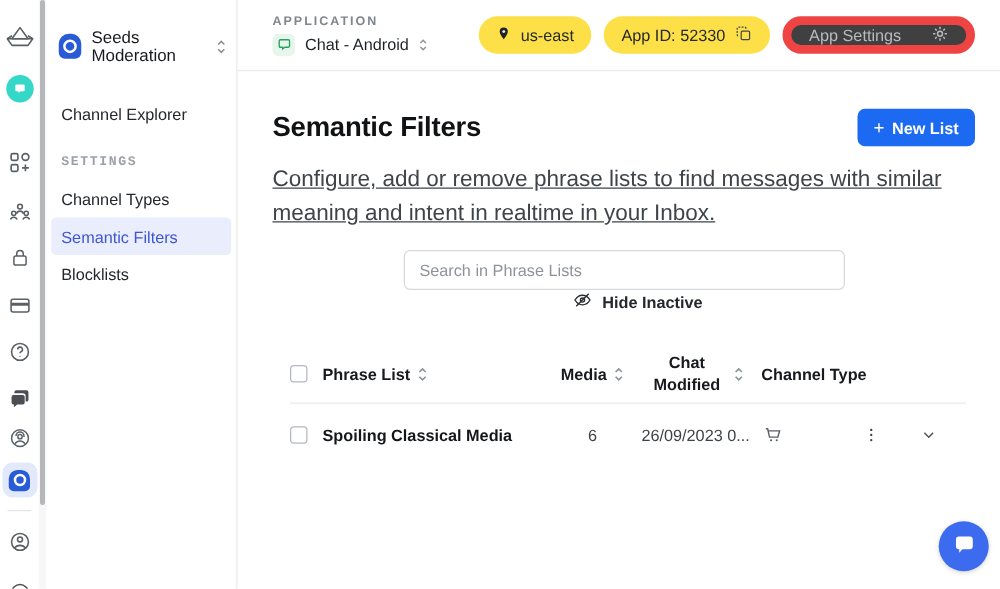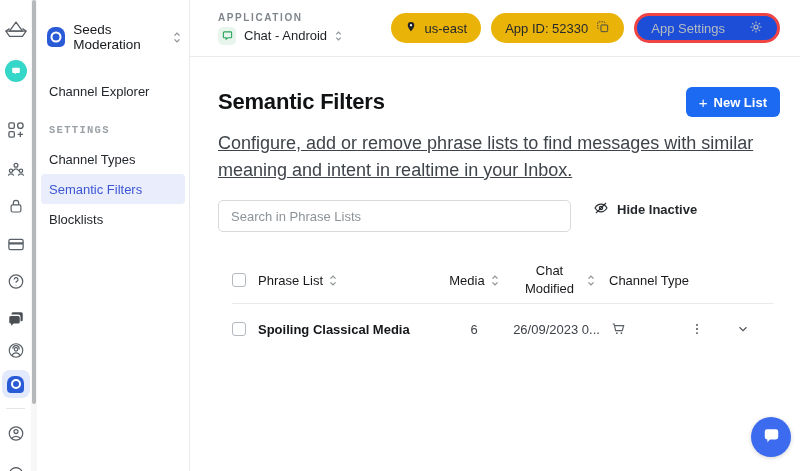--- a/index.html
+++ b/index.html
@@ -46,47 +46,47 @@
   
   .content { flex: 1; display: flex; flex-direction: column; min-width: 0; }
   .topbar { height: 57px; flex-shrink: 0; border-bottom: 1px solid #eaebed;
     display: flex; align-items: center; padding: 0 20px 0 28px; }
   .app-label { font-size: 10px; font-weight: 700; letter-spacing: 1.6px; color: #80868c; }
   .app-row { display: flex; align-items: center; gap: 8px; margin-top: 4px; }
   .chat-badge { width: 18px; height: 18px; border-radius: 5px; background: #e7f5ed;
     display: flex; align-items: center; justify-content: center; color: #27a35f; }
   .app-name { font-size: 13px; color: #1e2227; }
   .topbar-right { margin-left: auto; display: flex; align-items: center; gap: 10px; }
-  .pill { height: 30px; border-radius: 16px; background: #eab308; display: flex;
+  .pill { height: 30px; border-radius: 16px; background: #fde047; display: flex;
     align-items: center; gap: 8px; padding: 0 14px; font-size: 13px; color: #26292d;
     border: none; cursor: pointer; font-family: inherit; white-space: nowrap; }
-  .pill.outline { background: #1d4ed8; border: 3px solid #ef4444; color: #b6bbc0; gap: 24px; }
+  .pill.outline { background: #404040; border: 7px solid #ef4444; color: #b6bbc0; gap: 24px; }
   .pin { color: #202327; }
 
   
   .main { flex: 1; padding: 30px 20px 0 28px; position: relative; }
   .title-row { display: flex; align-items: center; justify-content: space-between; }
   .page-title { font-size: 22px; font-weight: 700; letter-spacing: -0.2px; color: #101214; }
   .btn-primary { background: #1d6af2; color: #fff; border: none; border-radius: 6px;
     height: 30px; padding: 0 13px; font-size: 13px; font-weight: 700; display: flex;
     align-items: center; gap: 6px; cursor: pointer; font-family: inherit; }
   .desc { margin-top: 13px; font-size: 18px; line-height: 1.5; color: #3f444a; max-width: 610px; text-decoration: underline; }
-  .controls { margin-top: 16px; display: flex; align-items: flex-start; }
+  .controls { margin-top: 16px; display: flex; align-items: center; flex-direction: column; }
   .search { width: 353px; height: 32px; border: 1px solid #d7dadd; border-radius: 5px;
     padding: 0 12px; font-size: 13px; color: #222; font-family: inherit; outline: none; }
   .search::placeholder { color: #8d9399; }
   .hide-inactive { margin-left: 22px; display: flex; align-items: center; gap: 8px;
     font-weight: 700; font-size: 13px; color: #24282c; cursor: pointer; }
   .hide-inactive svg { color: #2b2f33; }
 
   
   .table { margin: 25px 0 0 14px; width: 541px; }
   .thead, .trow { display: grid; align-items: center;
     grid-template-columns: 26px 186px 60px 105px 72px 32px 60px; }
-  .thead { min-height: 47px; border-bottom: 1px solid #e8eaec; font-weight: 400;
+  .thead { min-height: 47px; border-bottom: 1px solid #e8eaec; font-weight: 700;
     font-size: 13px; color: #17191c; }
   .trow { min-height: 50px; font-size: 13px; }
   .th { display: flex; align-items: center; gap: 6px; white-space: nowrap; }
   .th.center, .td.center { justify-content: center; text-align: center; }
   .td { display: flex; align-items: center; }
   .date-label { width: 62px; line-height: 1.35; text-align: center; white-space: normal; }
   .sort { color: #8c9296; display: flex; flex-shrink: 0; }
   .checkbox { width: 14px; height: 14px; border: 1px solid #b3b9bf; border-radius: 3px;
     background: #fff; cursor: pointer; }
   .row-name { font-weight: 700; color: #141619; }

